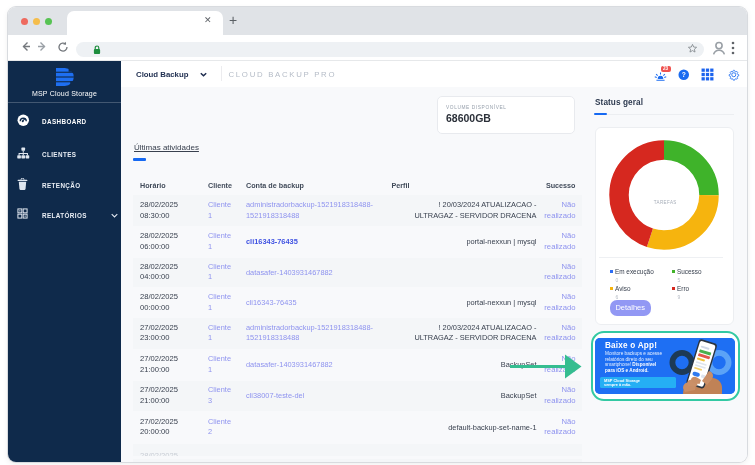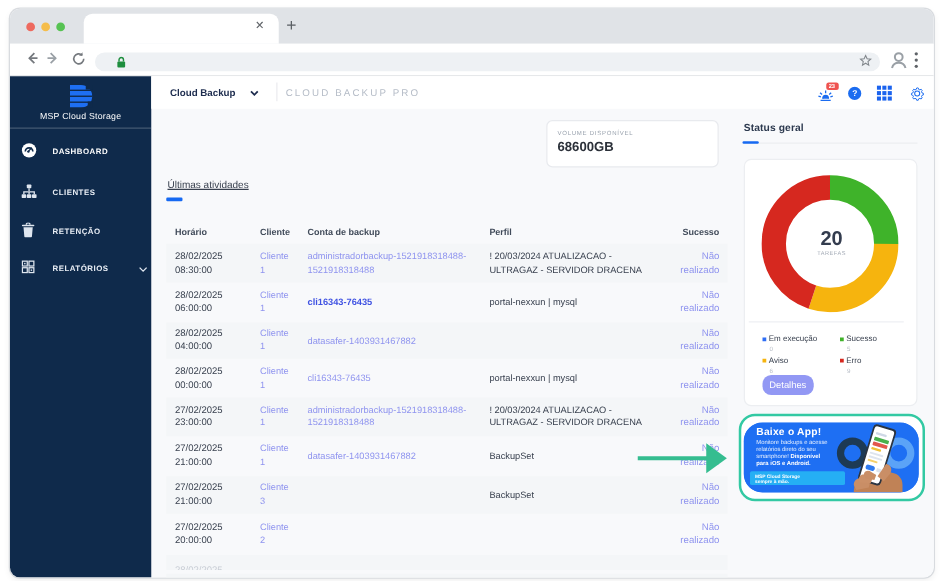--- a/index.html
+++ b/index.html
@@ -46,42 +46,42 @@
 
   
   #ult { left:126px; top:82px; font-size:8px; color:#39414f;text-decoration:underline; }
   #ultbar { left:125px; top:97.3px; width:12.5px; height:2.7px; background:#1669f2; border-radius:1px; }
   #tbl { left:125px; top:111px; width:448.5px; }
   .trow { position:absolute; left:0; width:448.5px; }
   .gray { background:#f4f6f8; }
   .c-hora { position:absolute; left:7px; font-size:7.6px; color:#39414f; line-height:10.5px; }
   .c-cli  { position:absolute; left:75px; font-size:7.4px; color:#8e93ef; line-height:10.5px; }
   .c-conta{ position:absolute; left:113px; font-size:7.4px; color:#8e93ef; line-height:10.5px; width:150px; }
-  .c-perf { position:absolute; left:258.5px; font-size:7.4px; color:#39414f; line-height:10.5px; width:145px; }
+  .c-perf { position:absolute; left:258.5px; font-size:7.4px; color:#39414f; line-height:10.5px; width:145px;text-align:right; }
   .c-stat { position:absolute; right:6px; font-size:7.7px; color:#8e93ef; line-height:10.5px; text-align:right; }
   .blink { color:#4053e2; font-weight:bold; }
   .th { position:absolute; top:9px; font-size:7.2px; font-weight:bold; color:#414b5a; }
 
   
   #sg { left:587px; top:36.5px; font-size:8.2px; color:#2d3a4f; font-weight:bold; letter-spacing:.1px; }
   #sgbar { left:586px; top:51.8px; width:12.5px; height:2.7px; background:#1669f2; border-radius:1px; }
   #sgline { left:586px; top:53px; width:140px; height:1px; background:#eceef1; }
   #dcard { left:586.5px; top:66px; width:139.5px; height:198px; background:#fff; border:1px solid #eceef1; border-radius:6px; }
   #num20 { left:0; top:55px; width:139.5px; text-align:center; font-size:16px; font-weight:bold; color:#333c4e; }
   #tarefas { left:0; top:71.5px; width:139.5px; text-align:center; font-size:4.5px; color:#a6adb8; letter-spacing:.4px; }
   #dline { left:3px; top:129px; width:124px; height:1px; background:#eef0f3; }
   .lsq { position:absolute; width:3.4px; height:3.4px; }
   .ltx { position:absolute; font-size:6.4px; color:#39414f; }
   .lnum { position:absolute; font-size:5px; color:#b7bdc6; }
   #detbtn { left:14px; top:172px; width:41.5px; height:15.5px; background:#9298f4; border-radius:7px; color:#fff;
             font-size:7.5px; text-align:center; line-height:15.5px; }
 
   
   #bframe { left:582.5px; top:270px; width:149.5px; height:70px; border:2.8px solid #33c9a3; border-radius:13px; background:#fff; }
-  #banner { left:587px; top:277px; width:140px; height:56px; border-radius:15px; background:#1e6ff3; overflow:hidden; }
+  #banner { left:587px; top:277px; width:140px; height:56px; border-radius:5px; background:#1e6ff3; overflow:hidden; }
 </style>
 </head>
 <body>
 <div id="stage">
  <div id="win" class="abs">
 
   <div id="tabstrip" class="abs">
     <div class="dot abs" style="left:13px;background:#ee6a5f"></div>
     <div class="dot abs" style="left:25px;background:#f5bd4b"></div>
     <div class="dot abs" style="left:37px;background:#57c353"></div>
@@ -279,47 +279,48 @@
           <div class="trow" style="top: 176.5px; height: 32.5px;">
             <span class="c-hora" style="top:5.75px">27/02/2025<br>21:00:00</span>
             <span class="c-cli" style="top:5.75px">Cliente<br>1</span>
             <span class="c-conta" style="top:5.75px"><span style="line-height:21px">datasafer-1403931467882</span></span>
             <span class="c-perf" style="top:5.75px"><span style="line-height:21px">BackupSet</span></span>
             <span class="c-stat" style="top:5.75px">Não<br>realizado</span>
           </div>
           <div class="trow gray" style="top: 209px; height: 29.5px;">
             <span class="c-hora" style="top:4.25px">27/02/2025<br>21:00:00</span>
             <span class="c-cli" style="top:4.25px">Cliente<br>3</span>
+            <span class="c-conta" style="top:4.25px"><span style="line-height:21px">cli38007-teste-del</span></span>
             <span class="c-perf" style="top:4.25px"><span style="line-height:21px">BackupSet</span></span>
             <span class="c-stat" style="top:4.25px">Não<br>realizado</span>
           </div>
           <div class="trow" style="top: 238.5px; height: 33px;">
             <span class="c-hora" style="top:6px">27/02/2025<br>20:00:00</span>
             <span class="c-cli" style="top:6px">Cliente<br>2</span>
+            <span class="c-perf" style="top:6px"><span style="line-height:21px">default-backup-set-name-1</span></span>
             <span class="c-stat" style="top:6px">Não<br>realizado</span>
           </div>
           <div class="trow gray" style="top: 271.5px; height: 12.5px; overflow: hidden;">
             <span class="c-hora" style="top:7px;color:#c8cdd5">28/02/2025</span>
           </div>
           <div class="trow gray" style="top: 286.5px; height: 3.5px;"></div>
         </div>
 
     <div id="sg" class="abs">Status geral</div>
     <div id="sgline" class="abs"></div>
     <div id="sgbar" class="abs"></div>
 
     <div id="dcard" class="abs">
       <svg class="abs" style="left:13.5px;top:11.5px" width="110" height="110" viewBox="0 0 110 110">
         <g transform="rotate(-90 55 55)">
           <circle cx="55" cy="55" r="45" fill="none" stroke="#3fb32a" stroke-width="19.5" stroke-dasharray="70.69 212.06"></circle>
           <circle cx="55" cy="55" r="45" fill="none" stroke="#f6b40e" stroke-width="19.5" stroke-dasharray="84.82 197.92" stroke-dashoffset="-70.69"></circle>
           <circle cx="55" cy="55" r="45" fill="none" stroke="#d6281f" stroke-width="19.5" stroke-dasharray="127.23 155.51" stroke-dashoffset="-155.51"></circle>
         </g>
       </svg>
-      <div id="num20" class="abs">20</div>
       <div id="tarefas" class="abs">TAREFAS</div>
       <div id="dline" class="abs"></div>
       <div class="lsq abs" style="left:14px;top:141.5px;background:#2e6ef5"></div>
       <div class="ltx abs" style="left:19.5px;top:140px">Em execução</div>
       <div class="lnum abs" style="left:20px;top:149px">0</div>
       <div class="lsq abs" style="left:76px;top:141.5px;background:#41b32a"></div>
       <div class="ltx abs" style="left:81.5px;top:140px">Sucesso</div>
       <div class="lnum abs" style="left:82px;top:149px">5</div>
       <div class="lsq abs" style="left:14px;top:158.5px;background:#f6b40e"></div>
       <div class="ltx abs" style="left:19.5px;top:157px">Aviso</div>

